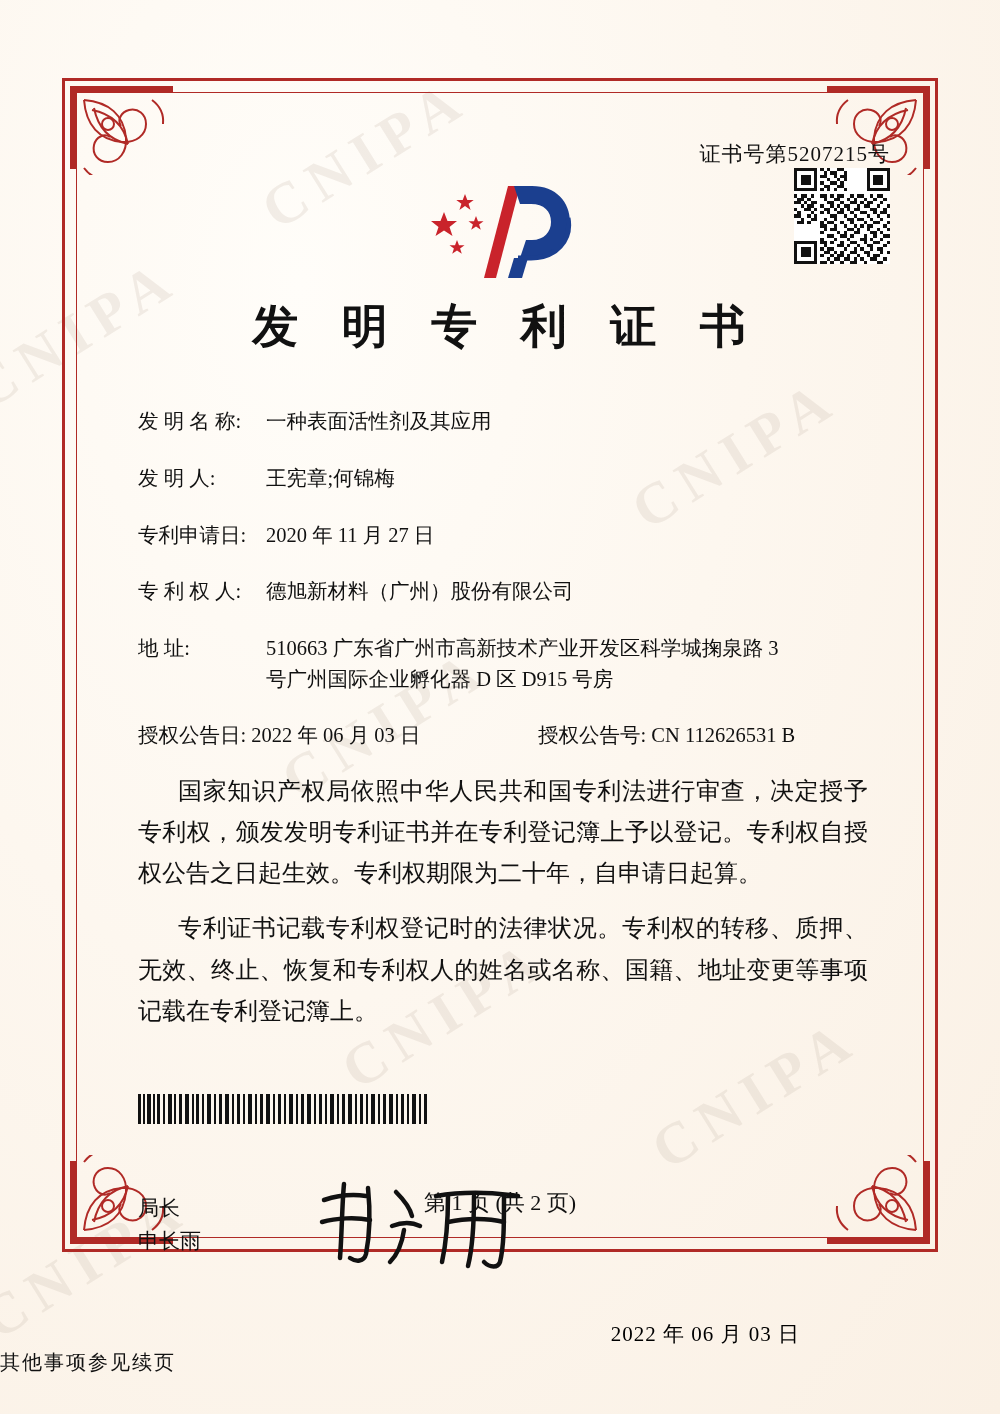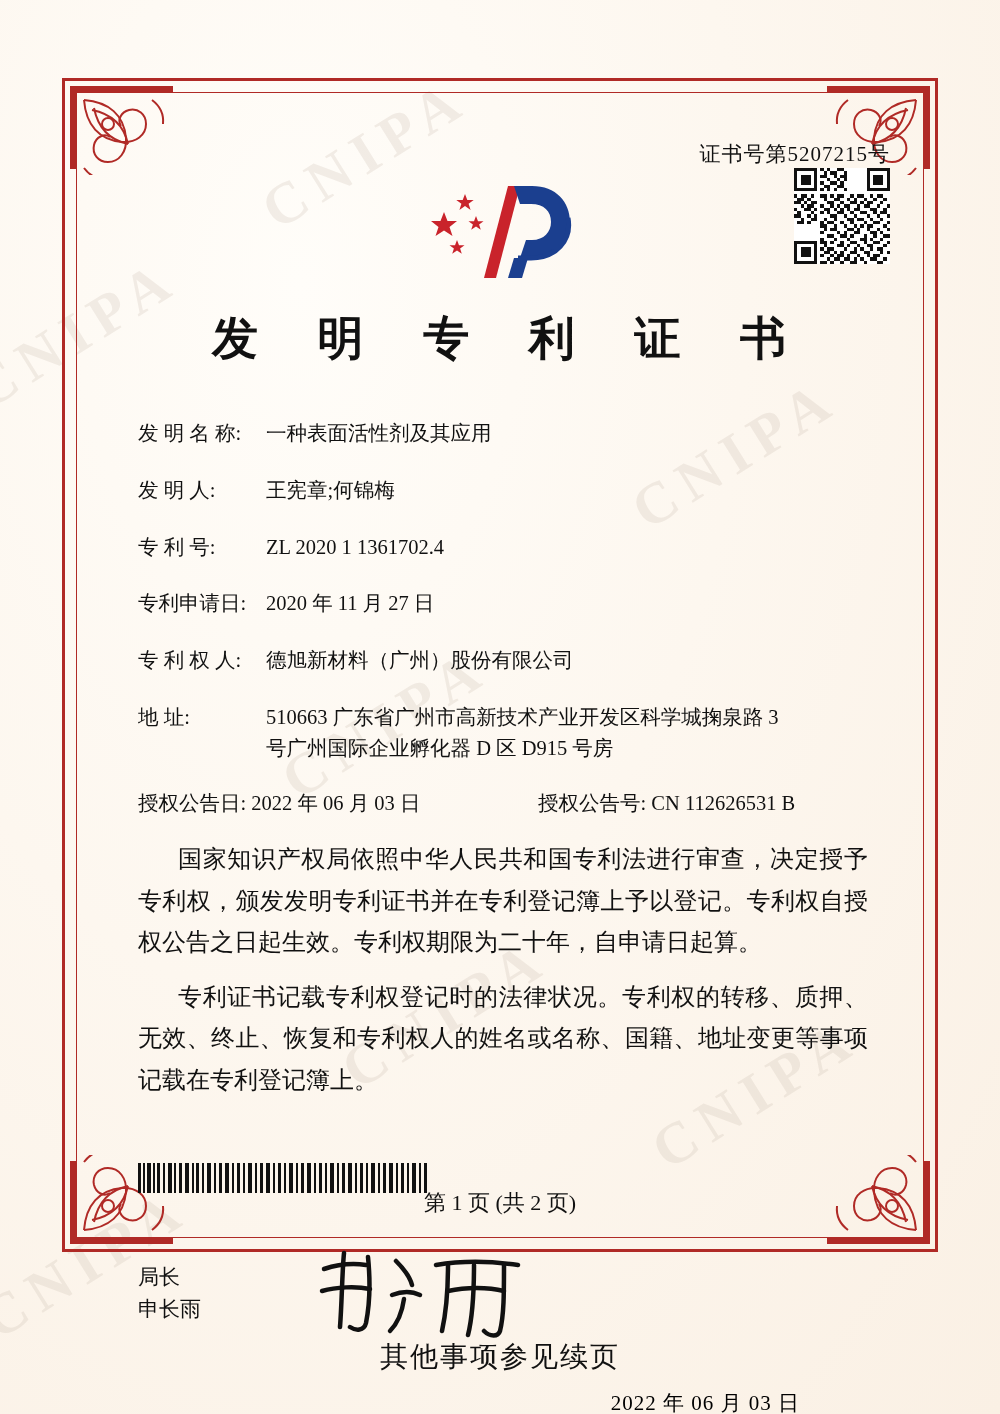--- a/index.html
+++ b/index.html
@@ -91,22 +91,22 @@
     position: relative;
   }
   .emblem svg { width: 100%; height: 100%; display: block; }
 
   .title {
     text-align: center;
     font-size: 46px;
     letter-spacing: 16px;
     font-weight: 700;
     color: #111;
-    margin: 20px 0 0 14px;
-    font-family: Liberation Mono, monospace;
+    margin: 8px 0 0 14px;
+    font-family: Liberation Serif, serif;
   }
 
   .fields {
     margin-top: 48px;
     margin-left: 28px;
     font-size: 20.5px;
     color: #111;
   }
   .field {
     display: flex;
@@ -179,22 +179,21 @@
     left: 0; right: 0;
     bottom: 196px;
     text-align: center;
     font-size: 22px;
     color: #111;
   }
   .footer-note {
     position: absolute;
     left: 0; right: 0;
     bottom: 38px;
-    text-align: center;
-    font-size: 28px;
+    font-size: 20px;
     letter-spacing: 2px;
     color: #111;
   }
 </style>
 </head>
 <body>
 
 <div class="page">
 
   <div class="watermark wm1">CNIPA</div>
@@ -500,24 +499,20 @@
       <div class="field">
         <div class="f-label">发 明 名 称:</div>
         <div class="f-value">一种表面活性剂及其应用</div>
       </div>
 
       <div class="field">
         <div class="f-label">发 明 人:</div>
         <div class="f-value">王宪章;何锦梅</div>
       </div>
 
-      <div class="field">
-        <div class="f-label">专 利 号:</div>
-        <div class="f-value">ZL 2020 1 1361702.4</div>
-      </div>
 
       <div class="field">
         <div class="f-label">专利申请日:</div>
         <div class="f-value">2020 年 11 月 27 日</div>
       </div>
 
       <div class="field">
         <div class="f-label">专 利 权 人:</div>
         <div class="f-value">德旭新材料（广州）股份有限公司</div>
       </div>

